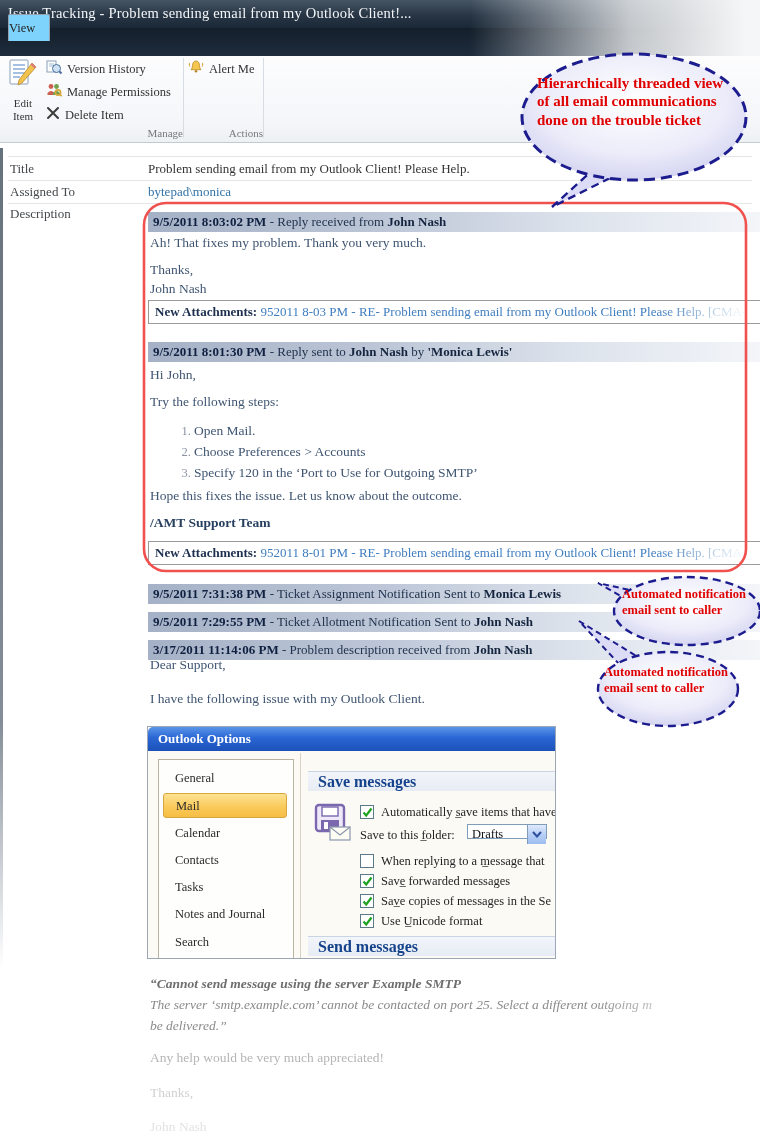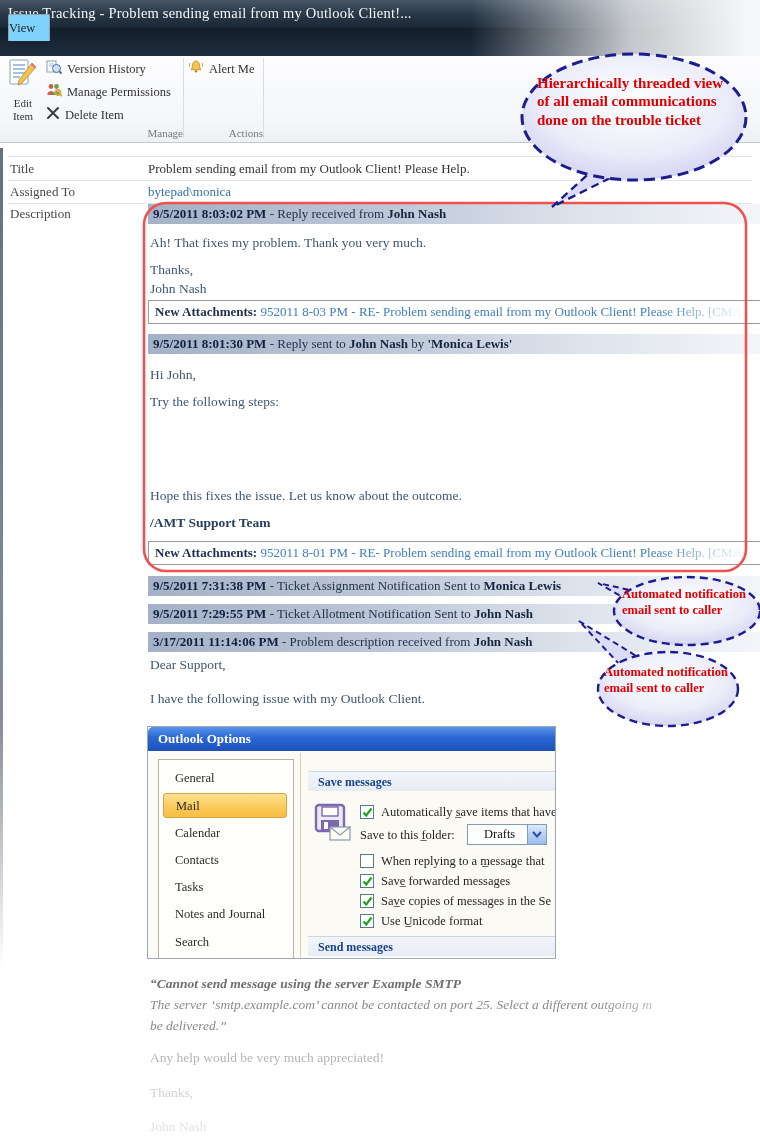--- a/index.html
+++ b/index.html
@@ -29,21 +29,21 @@
 
   
   .hline{height:1px;background:#e6e6e6;left:8px;width:744px;}
   .flabel{left:10px;font-size:13px;color:#44484c;white-space:nowrap;}
   .fvalue{left:148px;font-size:13px;color:#333;white-space:nowrap;}
   .linkblue{color:#3273a8;cursor:pointer;}
 
   
   .hdrbar{left:148px;width:612px;height:20px;padding:0;
     background:linear-gradient(90deg,#a5b1c6 0%,#bcc6d7 38%,#dde3ec 70%,#f3f5f9 100%);
-    font-size:13px;line-height:20px;color:#22334e;white-space:nowrap;overflow:hidden;}
+    font-size:13px;line-height:20px;color:#22334e;white-space:nowrap;overflow:hidden;margin-top:8px;}
   .hdrbar .dt{font-weight:bold;color:#0f2040;padding-left:5px;}
   .hdrbar b{color:#15253f;}
   .para{left:150px;font-size:13.5px;color:#3f5571;white-space:nowrap;}
   .attach{left:148px;width:612px;height:22px;border:1px solid #9b9b9b;background:#fff;
     font-size:13px;line-height:22px;white-space:nowrap;overflow:hidden;}
   .attach .alabel{font-weight:bold;color:#1d2f4e;padding-left:6px;}
   .attach .alink{color:#3f7dbe;cursor:pointer;}
   .attach .afade{position:absolute;right:0;top:0;bottom:0;width:105px;
     background:linear-gradient(90deg,rgba(255,255,255,0),rgba(255,255,255,.93) 80%);}
   ol.steps{left:160px;margin:0;padding-left:34px;font-size:13.5px;color:#3f5571;}
@@ -58,27 +58,27 @@
     color:#fff;font-weight:bold;font-size:13px;line-height:24px;padding-left:10px;box-sizing:border-box;}
   .dlg-nav{position:absolute;left:10px;top:32px;width:134px;height:210px;background:#fefefc;
     border:1px solid #b9b3a0;}
   .nav-item{position:absolute;left:4px;width:124px;height:25px;font-size:12.5px;color:#2b2b2b;
     line-height:25px;padding-left:12px;box-sizing:border-box;cursor:default;}
   .nav-sel{background:linear-gradient(180deg,#fde292 0%,#fac957 60%,#f6bd44 100%);
     border:1px solid #d8a640;border-radius:3px;}
   .dlg-vline{position:absolute;left:152px;top:26px;width:1px;height:205px;background:#d6d2c4;}
   .dlg-sect{position:absolute;left:160px;width:247px;height:20px;border-top:1px solid #c9d4e4;
     background:linear-gradient(180deg,#f2f5fa 0%,#e7ecf4 100%);
-    font-size:12px;font-weight:bold;color:#15428b;line-height:20px;padding-left:10px;box-sizing:border-box;white-space:nowrap;}
+    font-size:16px;font-weight:bold;color:#15428b;line-height:20px;padding-left:10px;box-sizing:border-box;white-space:nowrap;}
   .cbrow{position:absolute;left:212px;height:16px;display:flex;align-items:center;gap:7px;
     font-size:12.5px;color:#1f1f1f;white-space:nowrap;}
   .cbox{width:14px;height:14px;background:#fff;border:1px solid #5a7a8a;box-sizing:border-box;
     display:inline-flex;align-items:center;justify-content:center;flex:0 0 14px;}
-  .combo{position:absolute;left:319px;width:80px;height:21px;border:1px solid #7f9db9;background:#fff;
-    font-size:12.5px;color:#111;line-height:19px;padding-left:16px;box-sizing:border-box;}
+  .combo{position:absolute;left:319px;width:80px;height:15px;border:1px solid #7f9db9;background:#fff;
+    font-size:12.5px;color:#111;line-height:19px;padding-left:4px;box-sizing:border-box;}
   .combo-btn{position:absolute;right:0;top:0;width:18px;height:19px;
     background:linear-gradient(180deg,#dfeafc 0%,#b8cff5 50%,#9dbdf0 100%);
     border-left:1px solid #7f9db9;display:flex;align-items:center;justify-content:center;
     color:#2d4f9e;font-size:10px;}
   .dlg-lbl{position:absolute;font-size:12.5px;color:#1f1f1f;white-space:nowrap;}
 
   
   .quote{left:150px;font-size:13.5px;font-style:italic;white-space:nowrap;}
 
   
@@ -189,20 +189,25 @@
   <div class="abs attach" style="top:300px;">
     <span class="alabel">New Attachments: </span><span class="alink">952011 8-03 PM - RE- Problem sending email from my Outlook Client! Please Help. [CMA-</span>
     <span class="afade"></span>
   </div>
 
   <div class="abs hdrbar" style="top:334px;">
     <span class="dt">9/5/2011 8:01:30 PM</span><span> - </span><span>Reply sent to </span><b>John Nash</b><span> by </span><b>'Monica Lewis'</b>
   </div>
   <div class="abs para" style="top:367px;text-align:right;">Hi John,</div>
   <div class="abs para" style="top:394px;">Try the following steps:</div>
+  <ol class="abs steps" style="top:423px;">
+    <li>Open Mail.</li>
+    <li>Choose Preferences &gt; Accounts</li>
+    <li>Specify 120 in the ‘Port to Use for Outgoing SMTP’</li>
+  </ol>
   <div class="abs para" style="top:488px;">Hope this fixes the issue. Let us know about the outcome.</div>
   <div class="abs para" style="top:515px;font-weight:bold;color:#27405f;">/AMT Support Team</div>
   <div class="abs attach" style="top:541px;">
     <span class="alabel">New Attachments: </span><span class="alink">952011 8-01 PM - RE- Problem sending email from my Outlook Client! Please Help. [CMA</span>
     <span class="afade"></span>
   </div>
 
   <div class="abs hdrbar" style="top:576px;">
     <span class="dt">9/5/2011 7:31:38 PM</span><span> - </span><span>Ticket Assignment Notification Sent to </span><b>Monica Lewis</b>
   </div>

